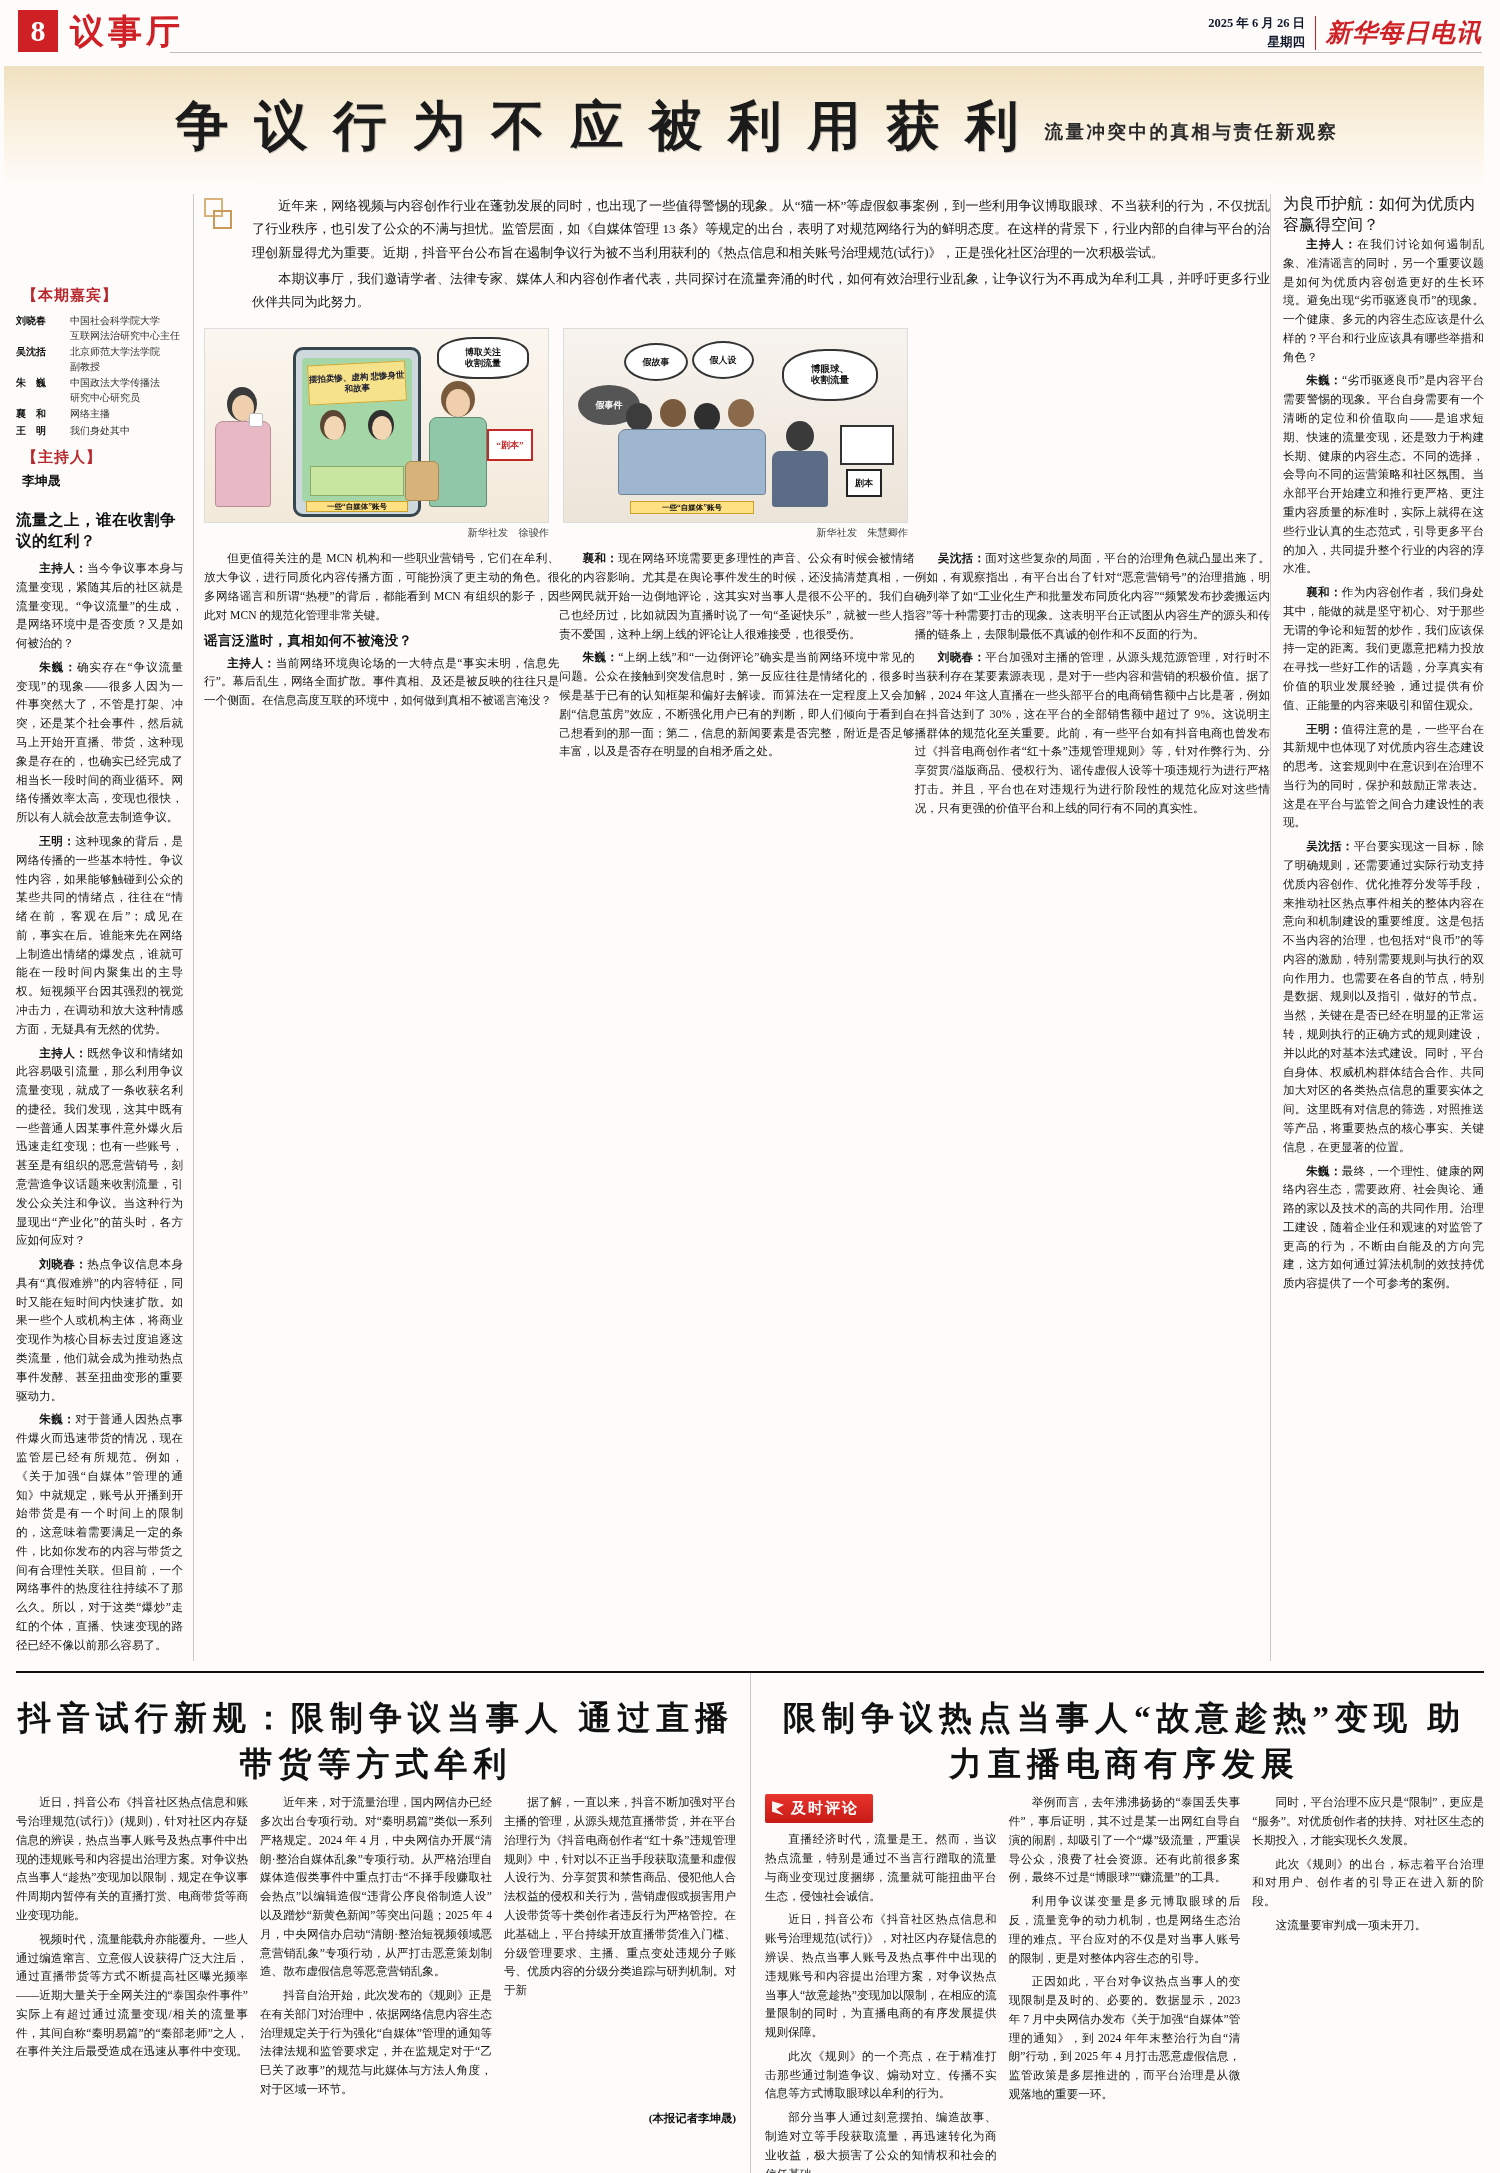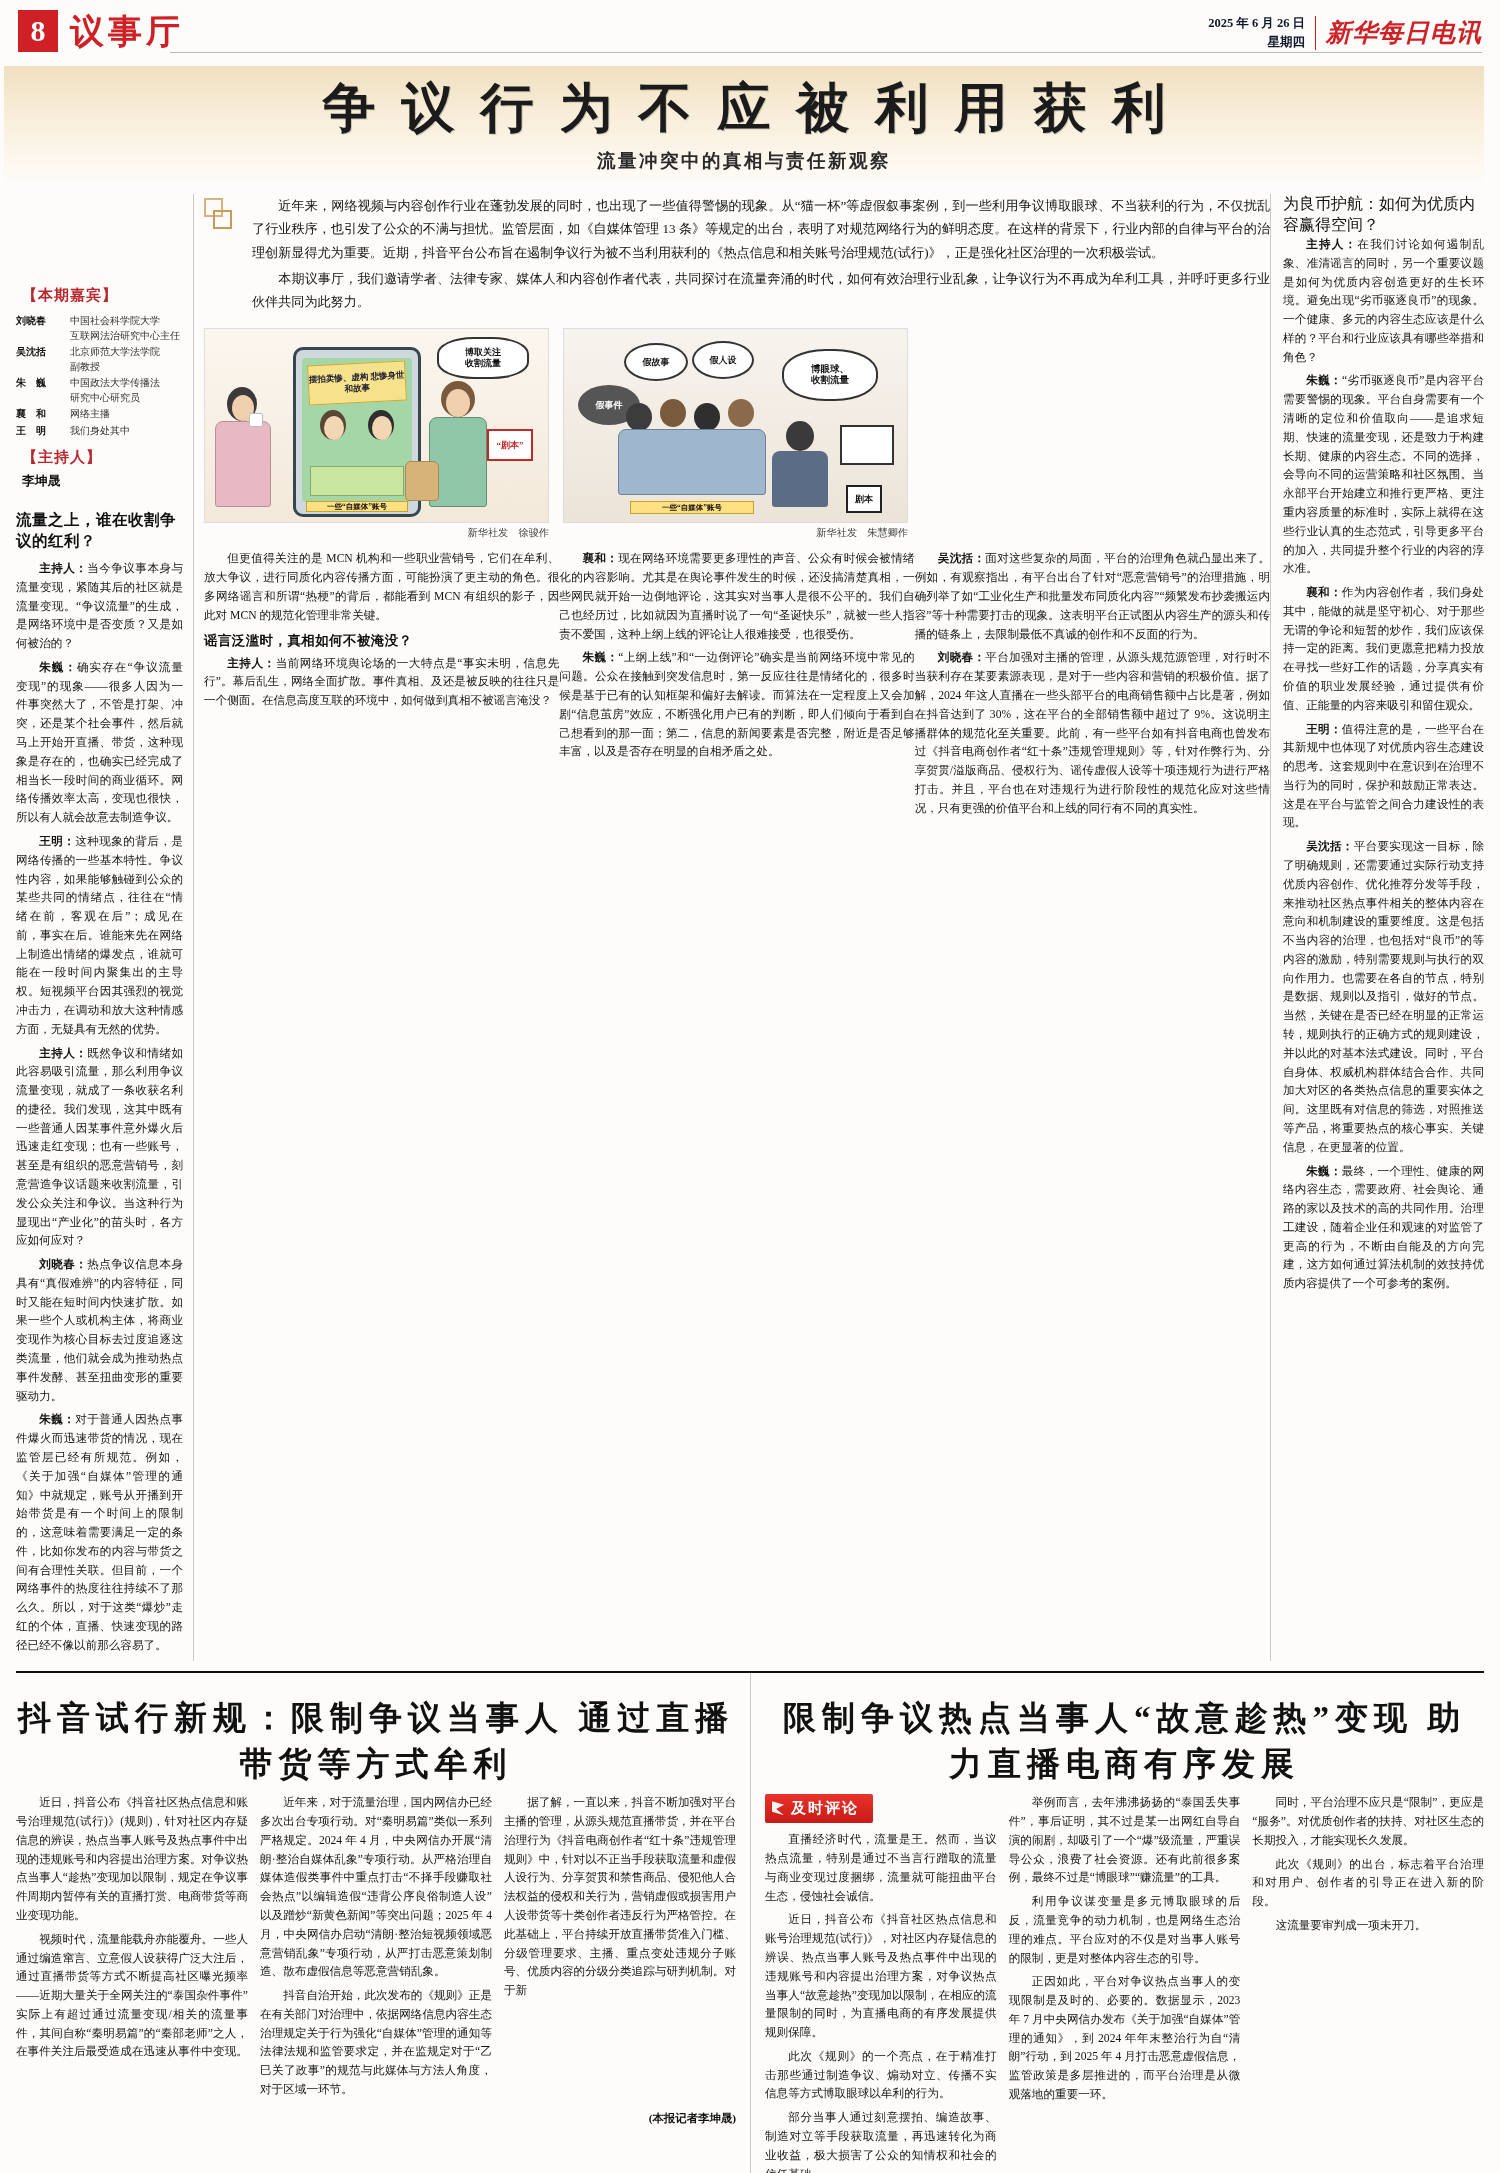--- a/index.html
+++ b/index.html
@@ -28,21 +28,21 @@
   .paper-logo {
     color: #cf2026; font-size: 25px; font-weight: bold; font-style: italic;
     letter-spacing: 1px; font-family: "Liberation Serif", serif; white-space: nowrap;
   }
   .rule-under-mast { position: absolute; left: 170px; right: 18px; top: 52px; height: 1px; background: #bbb; }
 
   
   .banner {
     margin: 4px 16px 0 4px; height: 120px;
     background: linear-gradient(180deg,#f0e0c0 0%, #f7ecd6 35%, #fdf7ee 80%, #fdfcfa 100%);
-    position: relative; display: flex; flex-direction: column; align-items: center; justify-content: center;
+    position: relative; display: flex; flex-direction: row; align-items: center; justify-content: center;
   }
   .headline {
     font-size: 53px; font-weight: bold; letter-spacing: 26px; text-indent: 26px;
     color: #1b1b1b; font-family: "Liberation Serif", serif; line-height: 1.1;
     text-shadow: 1px 1px 0 rgba(0,0,0,0.18);
   }
   .subhead { margin-top: 10px; font-size: 18.5px; letter-spacing: 2.5px; color: #2a2a2a; font-weight: bold; }
 
   
   .main { position: relative; margin: 8px 16px 0 16px; display: flex; gap: 0; }
@@ -243,21 +243,21 @@
             <div class="head-c" style="left:164px;top:70px;width:26px;height:28px;background:#8a6a4a;"></div>
             <div class="body-c" style="left:54px;top:100px;width:148px;height:66px;background:#9fb6cf;border:1px solid #6d8299;"></div>
             <div style="position:absolute;left:66px;bottom:8px;width:124px;height:13px;background:#ffe082;border:1px solid #c9a227;font-size:7.5px;font-weight:bold;display:flex;align-items:center;justify-content:center;">一些“自媒体”账号</div>
 
             <div class="bubble" style="left:218px;top:20px;width:96px;height:52px;border-radius:45%;white-space:pre-line;">博眼球、
 收割流量</div>
 
             <div class="head-c" style="left:222px;top:92px;width:28px;height:30px;background:#3a3a3a;"></div>
             <div class="body-c" style="left:208px;top:122px;width:56px;height:56px;background:#5b6d86;"></div>
             <div style="position:absolute;left:276px;top:96px;width:54px;height:40px;background:#fff;border:2px solid #333;"></div>
-            <div class="label-box" style="left:282px;top:156px;width:36px;height:28px;">剧本</div>
+            <div class="label-box" style="left:282px;top:140px;width:36px;height:28px;">剧本</div>
           </div>
           <div class="credit">新华社发　朱慧卿作</div>
         </div>
       </div>
 
       <div class="cols-region">
         <div class="tcol" id="c1">
             <div class="ptext indent">但更值得关注的是 MCN 机构和一些职业营销号，它们在牟利、放大争议，进行同质化内容传播方面，可能扮演了更主动的角色。很多网络谣言和所谓“热梗”的背后，都能看到 MCN 有组织的影子，因此对 MCN 的规范化管理非常关键。</div>
             <div class="sub-h">谣言泛滥时，真相如何不被淹没？</div>
             <div class="ptext indent"><b>主持人：</b>当前网络环境舆论场的一大特点是“事实未明，信息先行”。幕后乱生，网络全面扩散。事件真相、及还是被反映的往往只是一个侧面。在信息高度互联的环境中，如何做到真相不被谣言淹没？</div>

